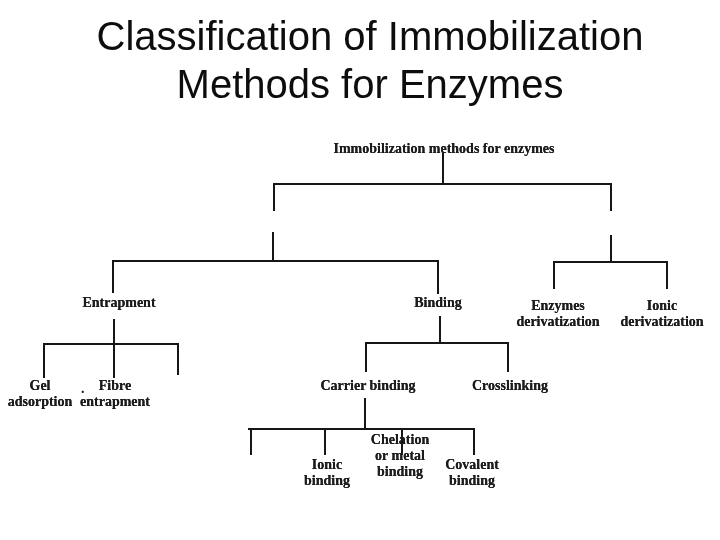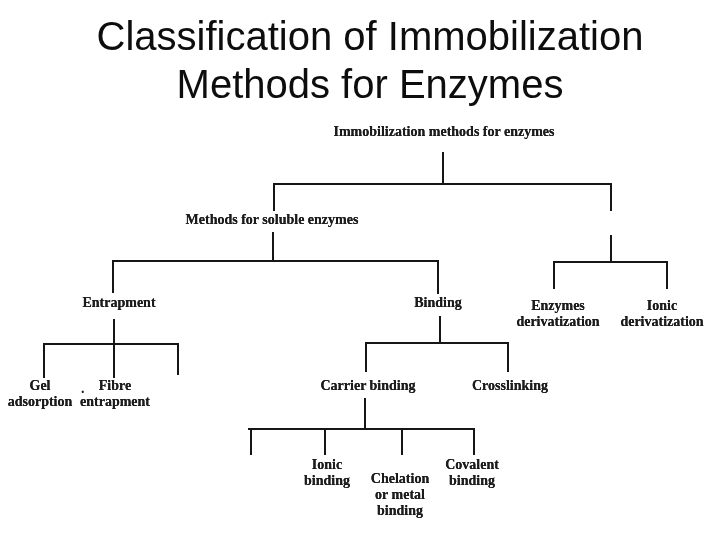--- a/index.html
+++ b/index.html
@@ -80,41 +80,40 @@
   <i class="vl" style="left:365px;top:342px;height:30px"></i>
   <i class="vl" style="left:507px;top:342px;height:30px"></i>
 
   <i class="vl" style="left:364px;top:398px;height:31px"></i>
   <i class="hl" style="left:248px;top:428px;width:227px"></i>
   <i class="vl" style="left:250px;top:428px;height:27px"></i>
   <i class="vl" style="left:324px;top:428px;height:27px"></i>
   <i class="vl" style="left:401px;top:428px;height:27px"></i>
   <i class="vl" style="left:473px;top:428px;height:27px"></i>
 
-  <div class="node" style="left:444px;top:124px">Immobilization methods for enzymes</div>
+  <div class="node" style="left:444px;top:141px">Immobilization methods for enzymes</div>
 
-  <div class="node" style="left:272px;top:212px">Methods for soluble enzymes</div>
 
   <div class="node" style="left:119px;top:295px">Entrapment</div>
   <div class="node" style="left:438px;top:295px">Binding</div>
   <div class="node" style="left:558px;top:298px">Enzymes
 derivatization</div>
   <div class="node" style="left:662px;top:298px">Ionic
 derivatization</div>
 
   <div class="node" style="left:40px;top:378px">Gel
 adsorption</div>
   <div class="node" style="left:115px;top:378px">Fibre
 entrapment</div>
   <div class="node" style="left:368px;top:378px">Carrier binding</div>
   <div class="node" style="left:510px;top:378px">Crosslinking</div>
 
   <div class="node" style="left:327px;top:457px">Ionic
 binding</div>
-  <div class="node" style="left:400px;top:471px">Chelation
+  <div class="node" style="left:400px;top:432px">Chelation
 or metal
 binding</div>
   <div class="node" style="left:472px;top:457px">Covalent
 binding</div>
 
   <span class="speck" style="left:81px;top:381px">.</span>
 
 </div>
 
 </body></html>

